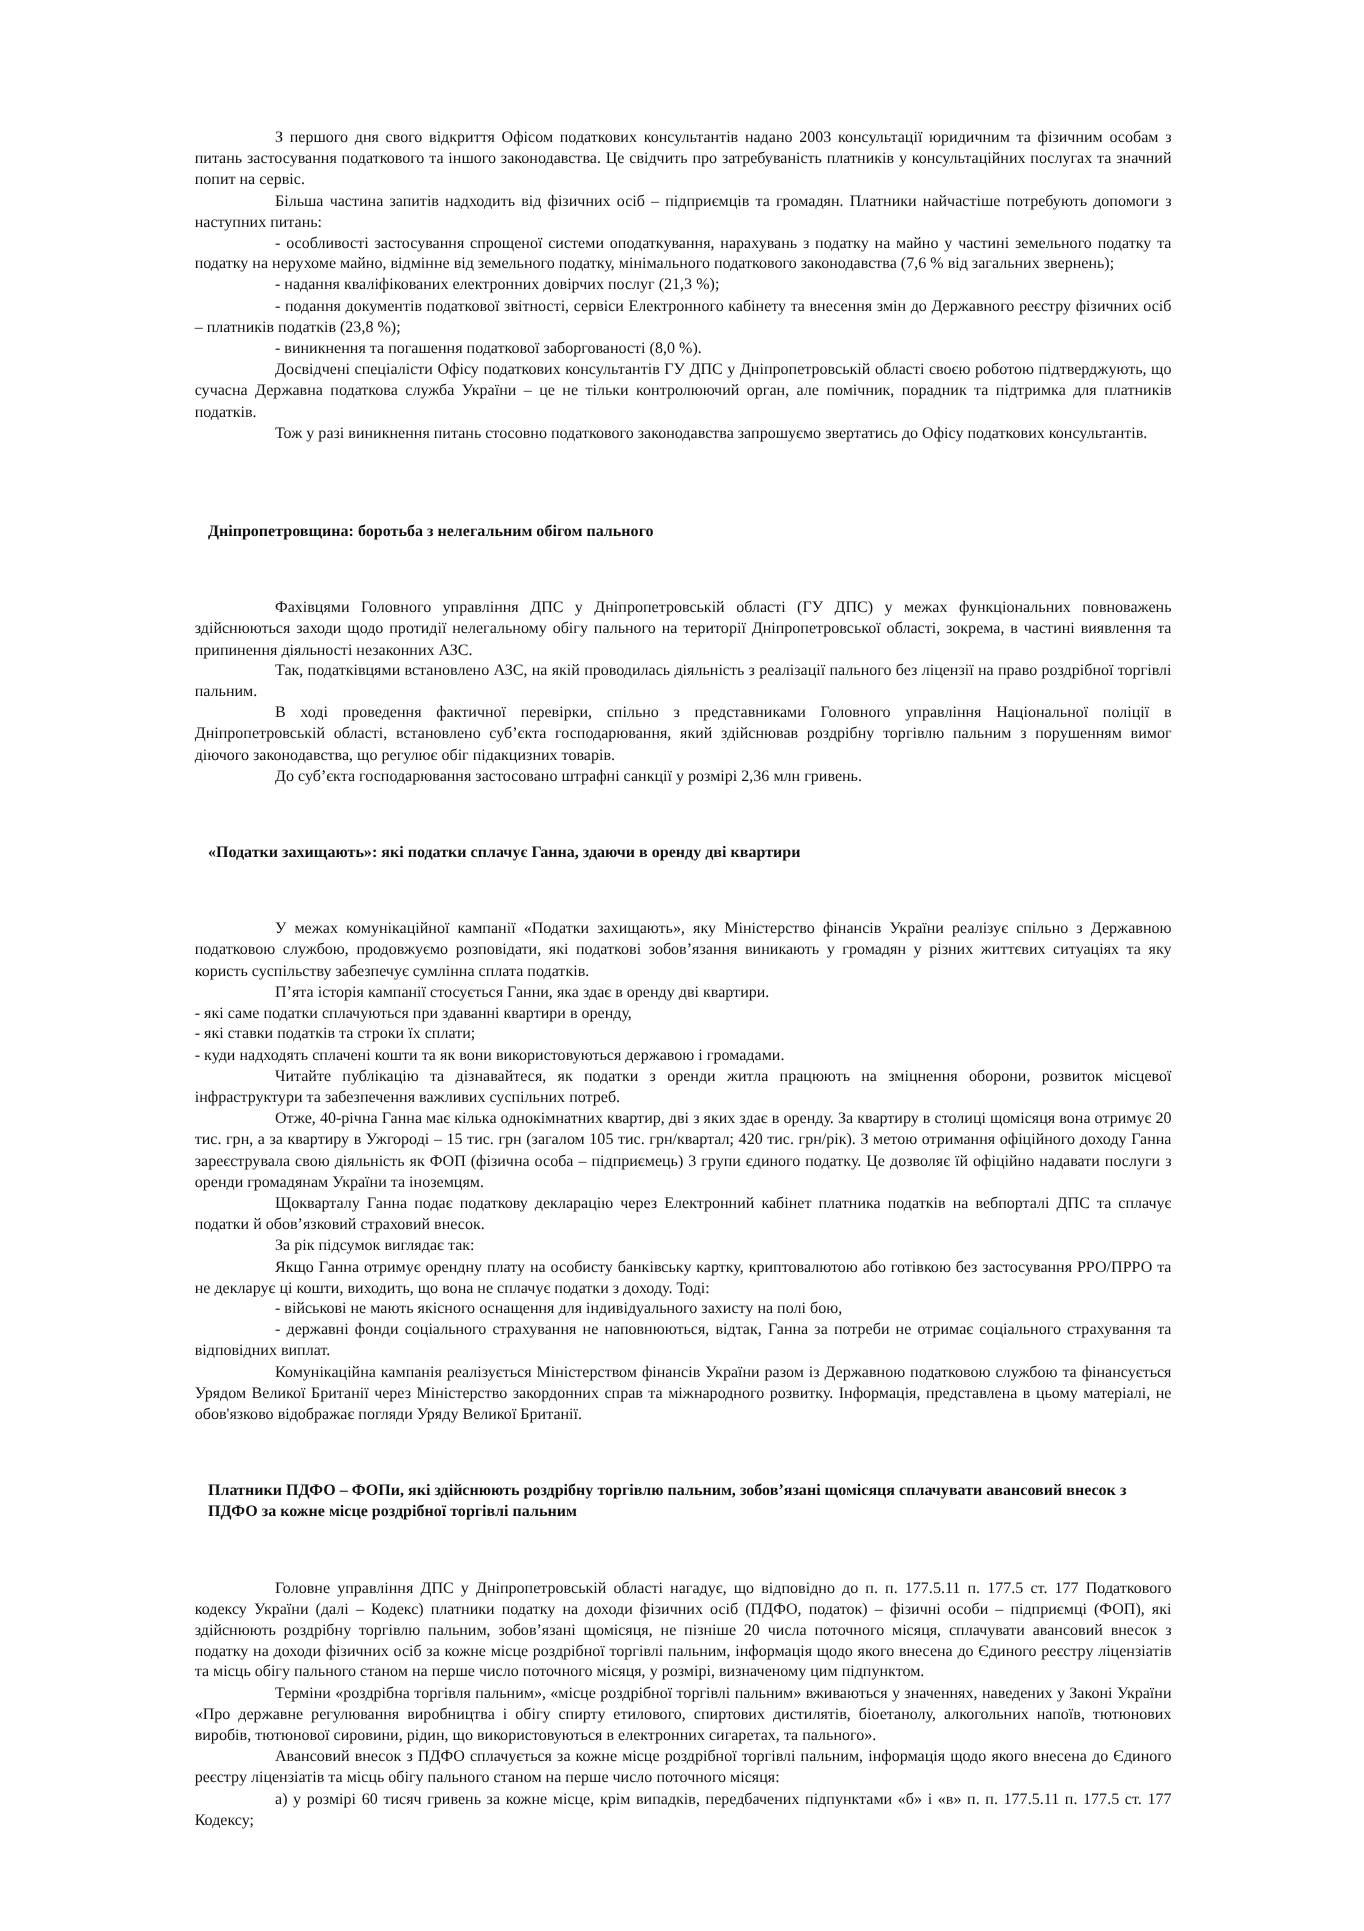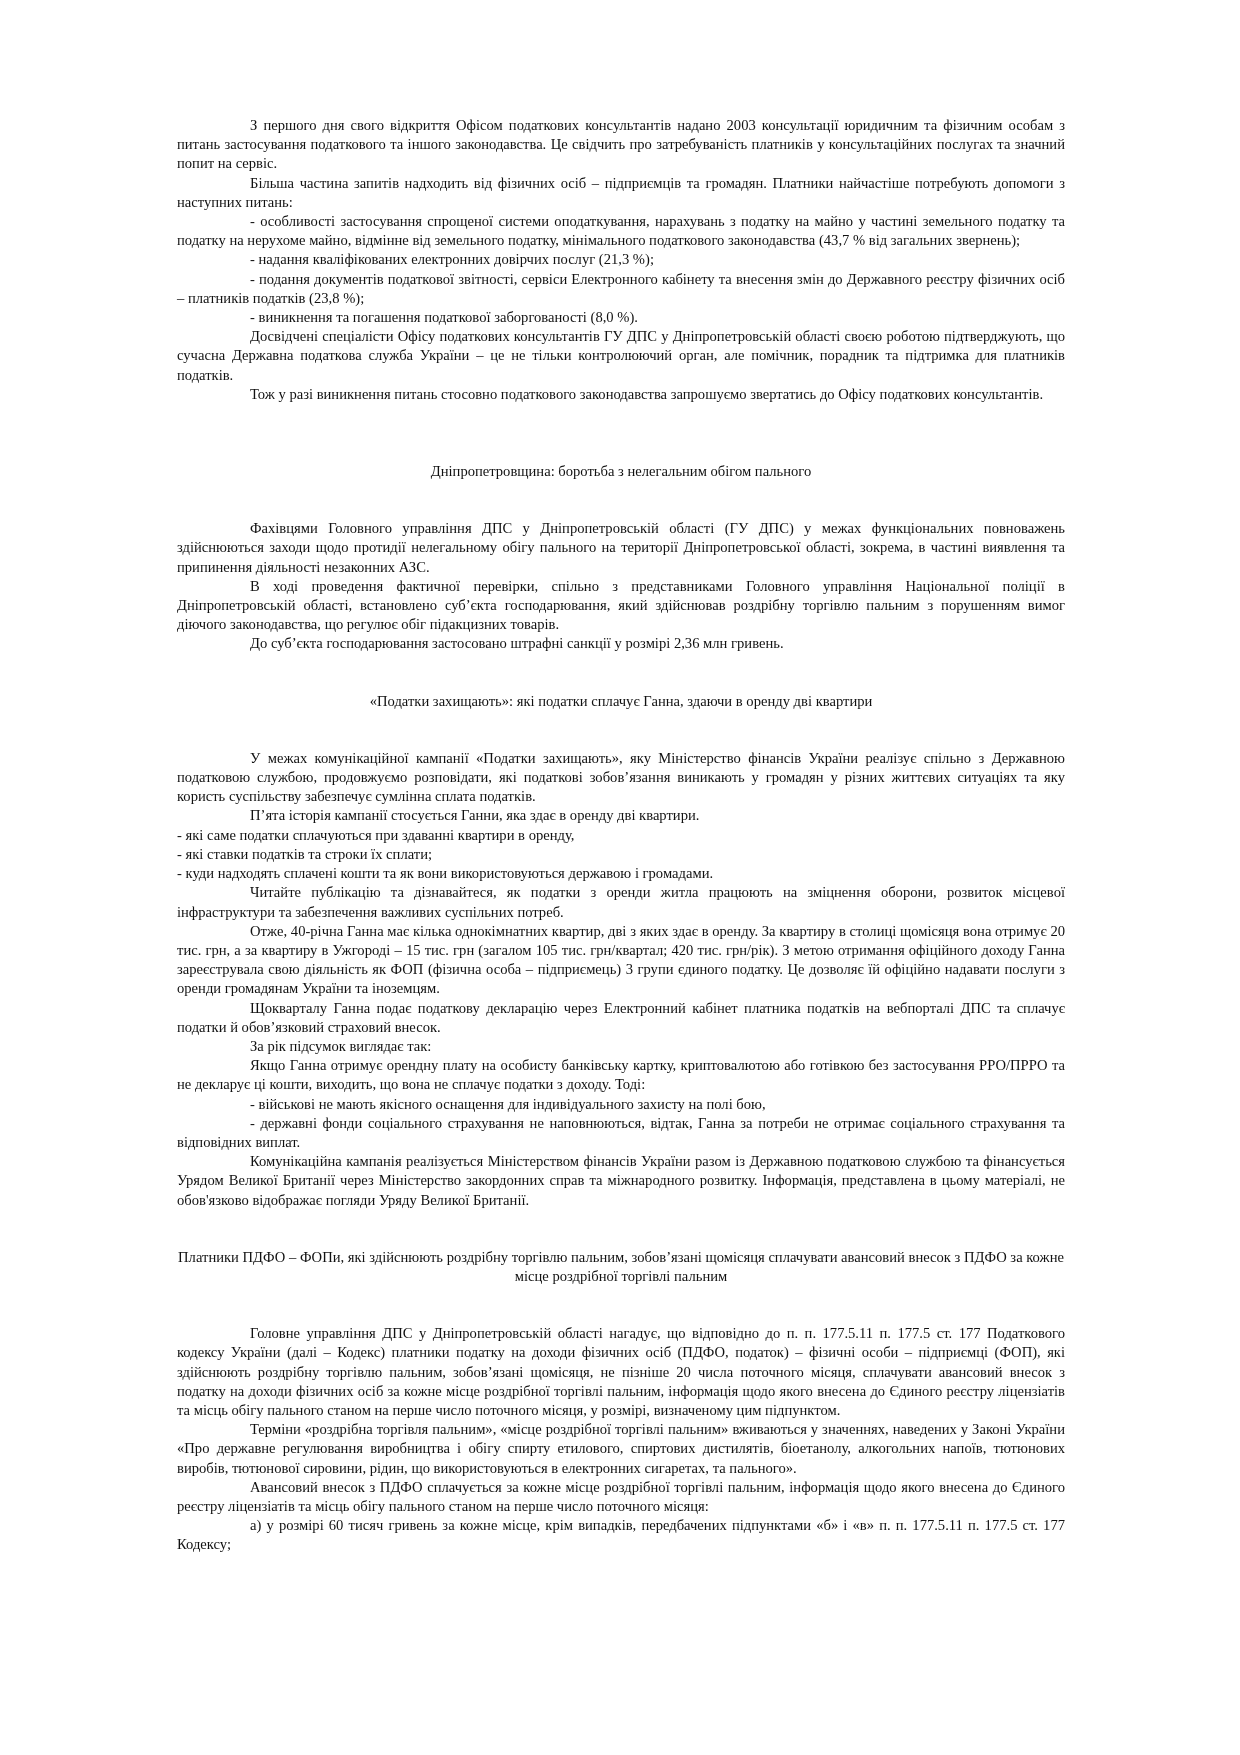--- a/index.html
+++ b/index.html
@@ -10,49 +10,49 @@
       top: 116px;
       width: 888px;
       font-family: "Liberation Serif", serif;
       font-size: 14.6px;
       line-height: 19.2px;
       color: #111;
     }
     .p { margin: 0; text-align: justify; text-indent: 73px; }
     .p.noindent { text-indent: 0; }
     .h {
-      margin: 0;
-      text-align: center;
-      font-weight: normal;
+      margin: 12px;
+      font-weight: bold;
     }
     .gap-m { height: 38px; }
     .gap-l { height: 58px; }
   </style>
 </head>
 <body>
 
 <div class="page">
 
   <div>
     <p class="p">З першого дня свого відкриття Офісом податкових консультантів надано 2003 консультації юридичним та фізичним особам з питань застосування податкового та іншого законодавства. Це свідчить про затребуваність платників у консультаційних послугах та значний попит на сервіс.</p>
     <p class="p">Більша частина запитів надходить від фізичних осіб – підприємців та громадян. Платники найчастіше потребують допомоги з наступних питань:</p>
-    <p class="p">- особливості застосування спрощеної системи оподаткування, нарахувань з податку на майно у частині земельного податку та податку на нерухоме майно, відмінне від земельного податку, мінімального податкового законодавства (43,7 % від загальних звернень);</p>
+    <p class="p">- особливості застосування спрощеної системи оподаткування, нарахувань з податку на майно у частині земельного податку та податку на нерухоме майно, відмінне від земельного податку, мінімального податкового законодавства (7,6 % від загальних звернень);</p>
     <p class="p">- надання кваліфікованих електронних довірчих послуг (21,3 %);</p>
     <p class="p">- подання документів податкової звітності, сервіси Електронного кабінету та внесення змін до Державного реєстру фізичних осіб – платників податків (23,8 %);</p>
     <p class="p">- виникнення та погашення податкової заборгованості (8,0 %).</p>
     <p class="p">Досвідчені спеціалісти Офісу податкових консультантів ГУ ДПС у Дніпропетровській області своєю роботою підтверджують, що сучасна Державна податкова служба України – це не тільки контролюючий орган, але помічник, порадник та підтримка для платників податків.</p>
     <p class="p">Тож у разі виникнення питань стосовно податкового законодавства запрошуємо звертатись до Офісу податкових консультантів.</p>
   </div>
 
   <div class="gap-l"></div>
 
   <div>
     <h2 class="h">Дніпропетровщина: боротьба з нелегальним обігом пального</h2>
     <div class="gap-m"></div>
     <p class="p">Фахівцями Головного управління ДПС у Дніпропетровській області (ГУ ДПС) у межах функціональних повноважень здійснюються заходи щодо протидії нелегальному обігу пального на території Дніпропетровської області, зокрема, в частині виявлення та припинення діяльності незаконних АЗС.</p>
+    <p class="p">Так, податківцями встановлено АЗС, на якій проводилась діяльність з реалізації пального без ліцензії на право роздрібної торгівлі пальним.</p>
     <p class="p">В ході проведення фактичної перевірки, спільно з представниками Головного управління Національної поліції в Дніпропетровській області, встановлено суб’єкта господарювання, який здійснював роздрібну торгівлю пальним з порушенням вимог діючого законодавства, що регулює обіг підакцизних товарів.</p>
     <p class="p">До суб’єкта господарювання застосовано штрафні санкції у розмірі 2,36 млн гривень.</p>
   </div>
 
   <div class="gap-m"></div>
 
   <div>
     <h2 class="h">«Податки захищають»: які податки сплачує Ганна, здаючи в оренду дві квартири</h2>
     <div class="gap-m"></div>
     <p class="p">У межах комунікаційної кампанії «Податки захищають», яку Міністерство фінансів України реалізує спільно з Державною податковою службою, продовжуємо розповідати, які податкові зобов’язання виникають у громадян у різних життєвих ситуаціях та яку користь суспільству забезпечує сумлінна сплата податків.</p>

